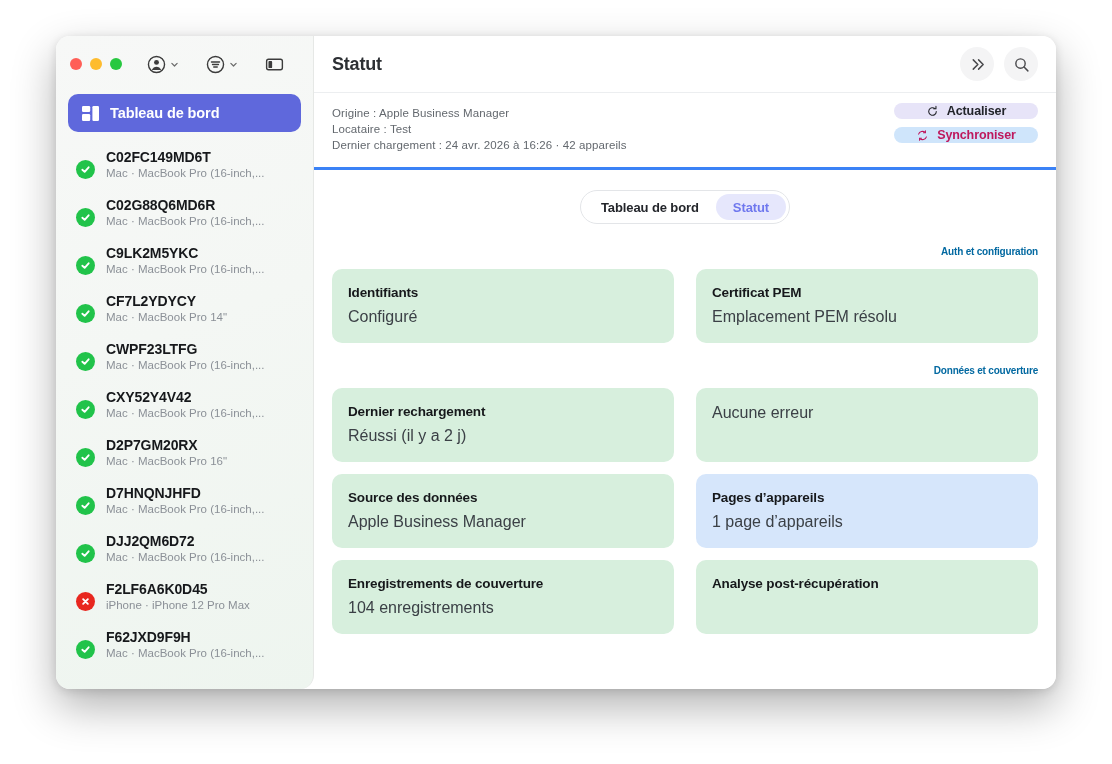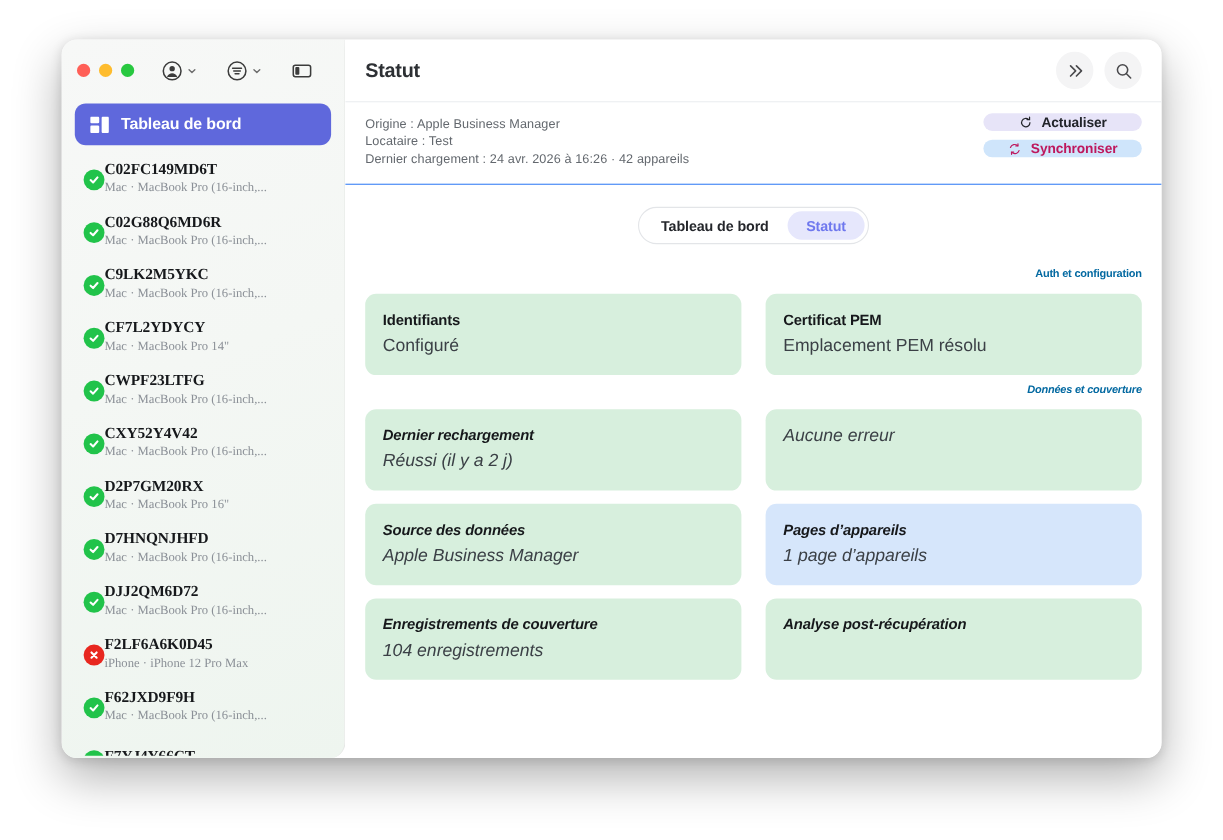--- a/index.html
+++ b/index.html
@@ -70,24 +70,24 @@
   .dash-icon { width: 17px; height: 15px; display: block; }
 
   .device-list {
     margin-top: 6px;
     height: calc(100% - 104px);
     overflow: hidden;
     padding: 0 0 0 0;
   }
   .device-row {
     display: flex;
-    align-items: center;
+    align-items: flex-end;
+    gap: 11px;
     padding: 7px 14px 7px 20px;
     height: 48px;
-    font-family: Liberation Serif, serif;
   }
   .badge {
     width: 19px; height: 19px;
     border-radius: 50%;
     flex: 0 0 19px;
     margin-top: 2px;
     display: flex; align-items: center; justify-content: center;
   }
   .badge.ok  { background: #21c34a; }
   .badge.err { background: #e8271f; }
@@ -132,21 +132,21 @@
     color: #4a4a4d;
     border: none;
   }
   .round-btn svg { width: 17px; height: 17px; display: block; }
 
   .meta-bar {
     display: flex;
     align-items: flex-start;
     padding: 10px 18px 16px 18px;
     border-top: 1px solid #eceef0;
-    border-bottom: 1px solid #3b82f6;
+    border-bottom: 3px solid #3b82f6;
   }
   .meta-lines { display: flex; flex-direction: column; gap: 4px; padding-top: 4px; }
   .meta-line { font-size: 11.5px; color: #63686e; letter-spacing: 0.1px; }
   .meta-btns { margin-left: auto; display: flex; flex-direction: column; gap: 8px; align-items: stretch; }
   .pill-btn {
     min-width: 144px;
     height: 16px;
     border-radius: 14px;
     display: flex; align-items: center; justify-content: center;
     gap: 8px;
@@ -188,21 +188,21 @@
   .seg-item.active { background: #e6e7fc; color: #6f78ee; }
 
   .section-title {
     font-size: 10px;
     font-weight: 700;
     color: #0369a1;
     letter-spacing: -0.2px;
     margin: 0 0 12px 2px;
     text-align: right;
   }
-  .section + .section { margin-top: 8px; font-style: italic; }
+  .section + .section { margin-top: 22px; }
 
   .card-grid {
     display: grid;
     grid-template-columns: 1fr 1fr;
     gap: 12px 22px;
   }
   .card {
     border-radius: 10px;
     padding: 16px 16px 17px 16px;
     min-height: 70px;

